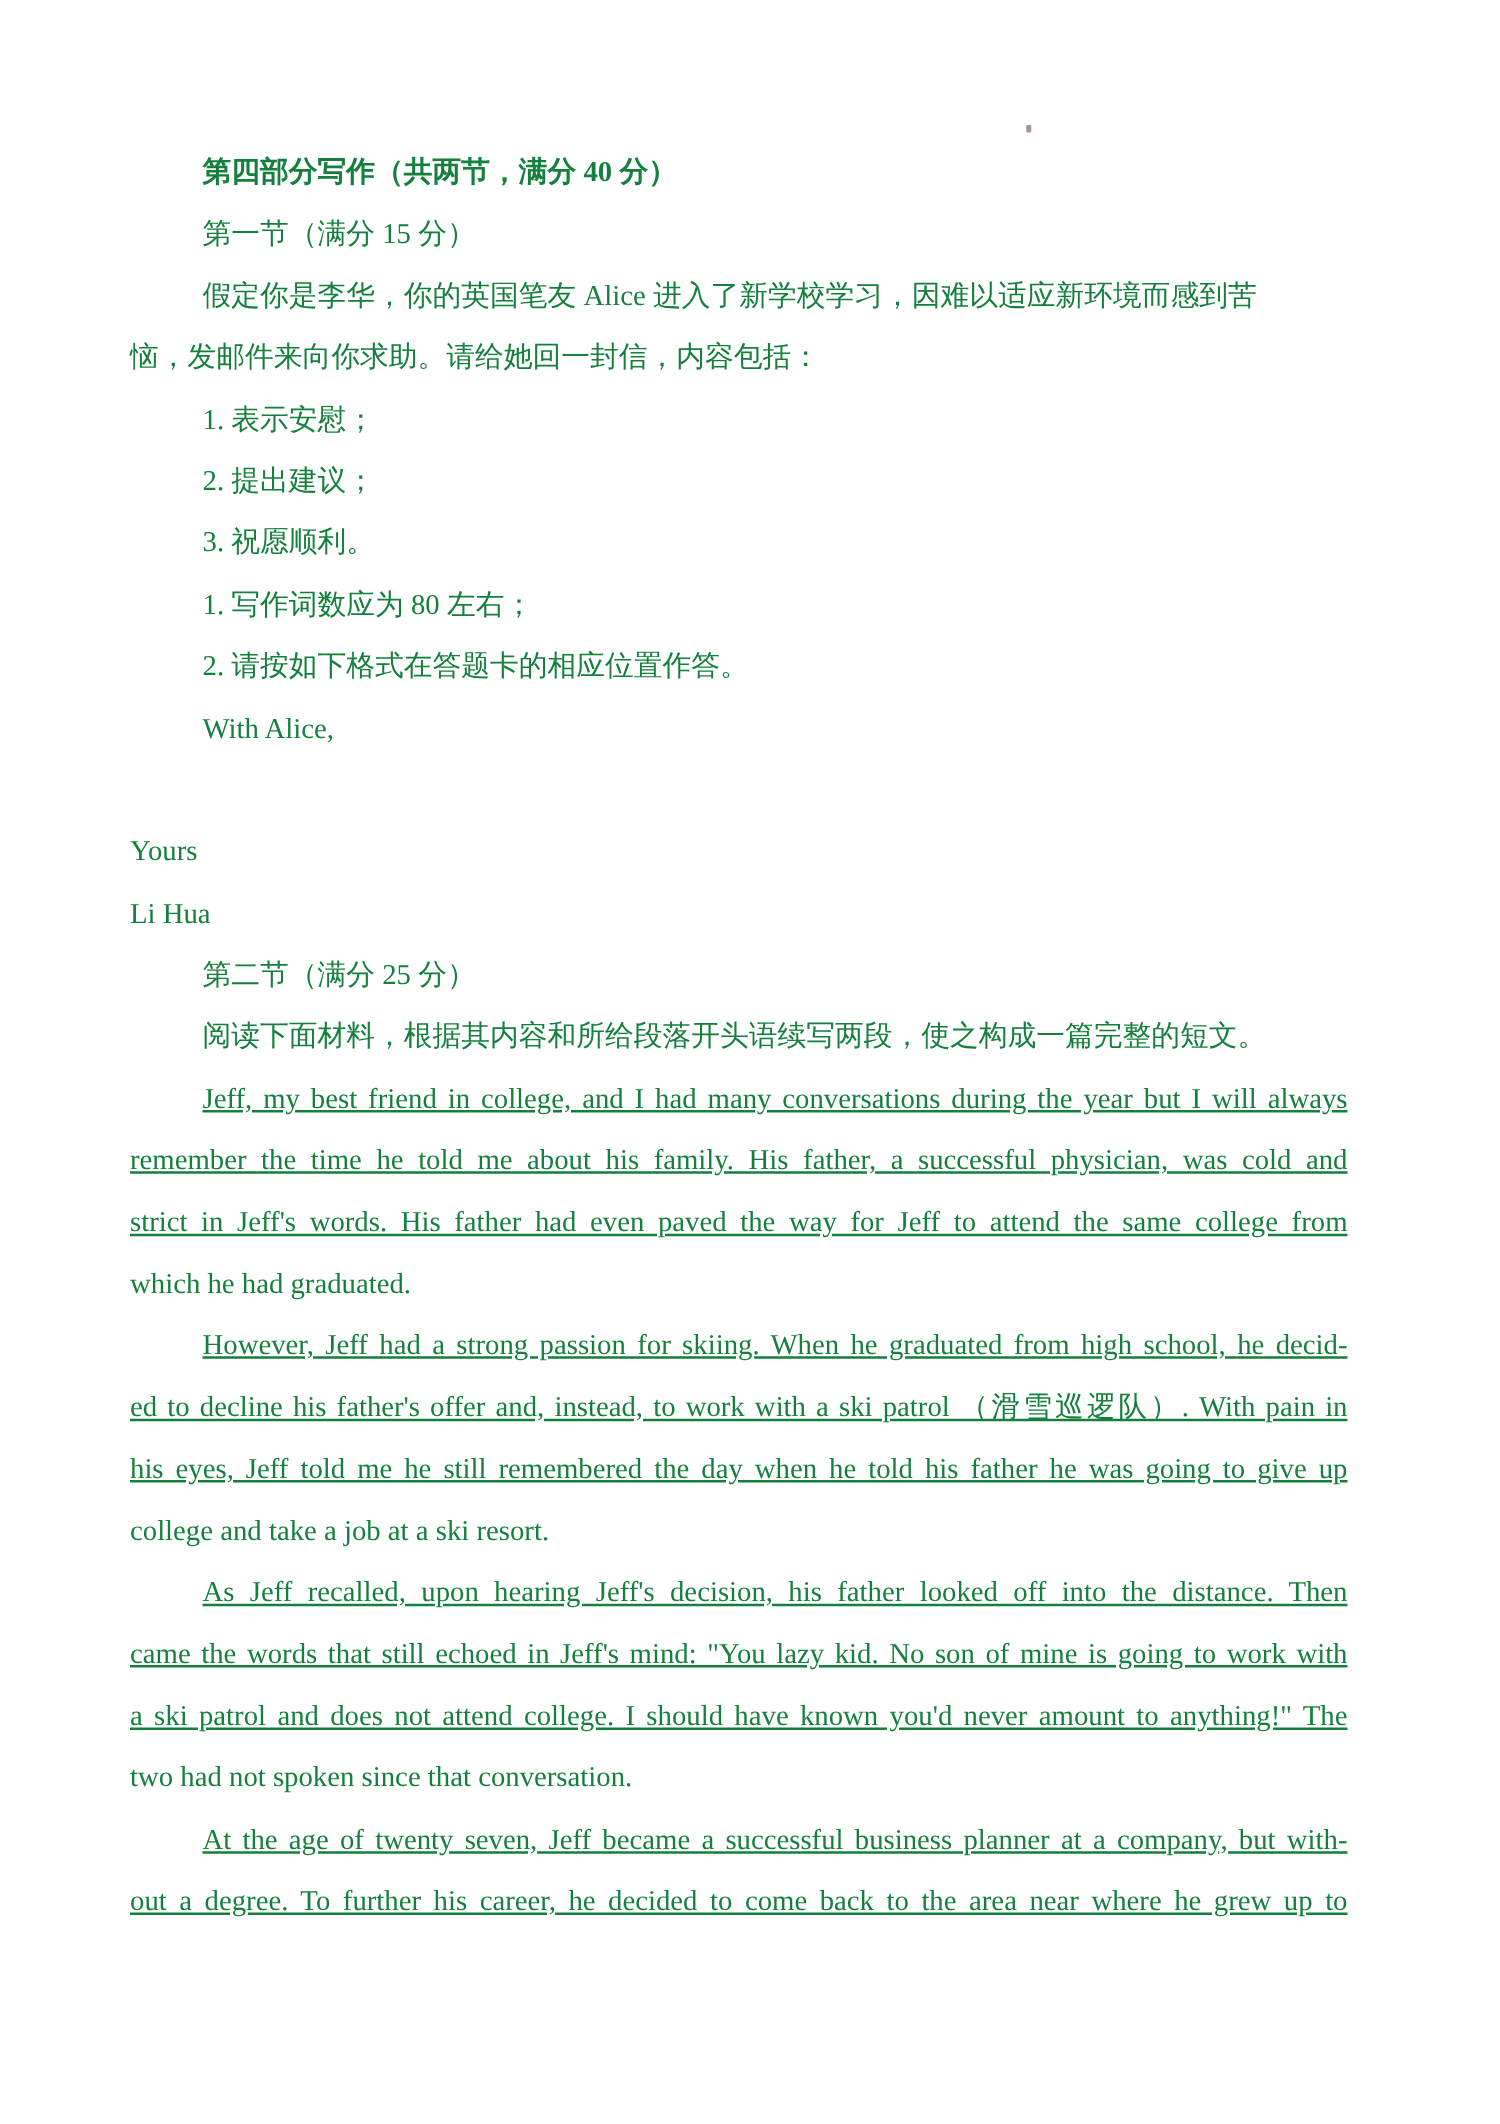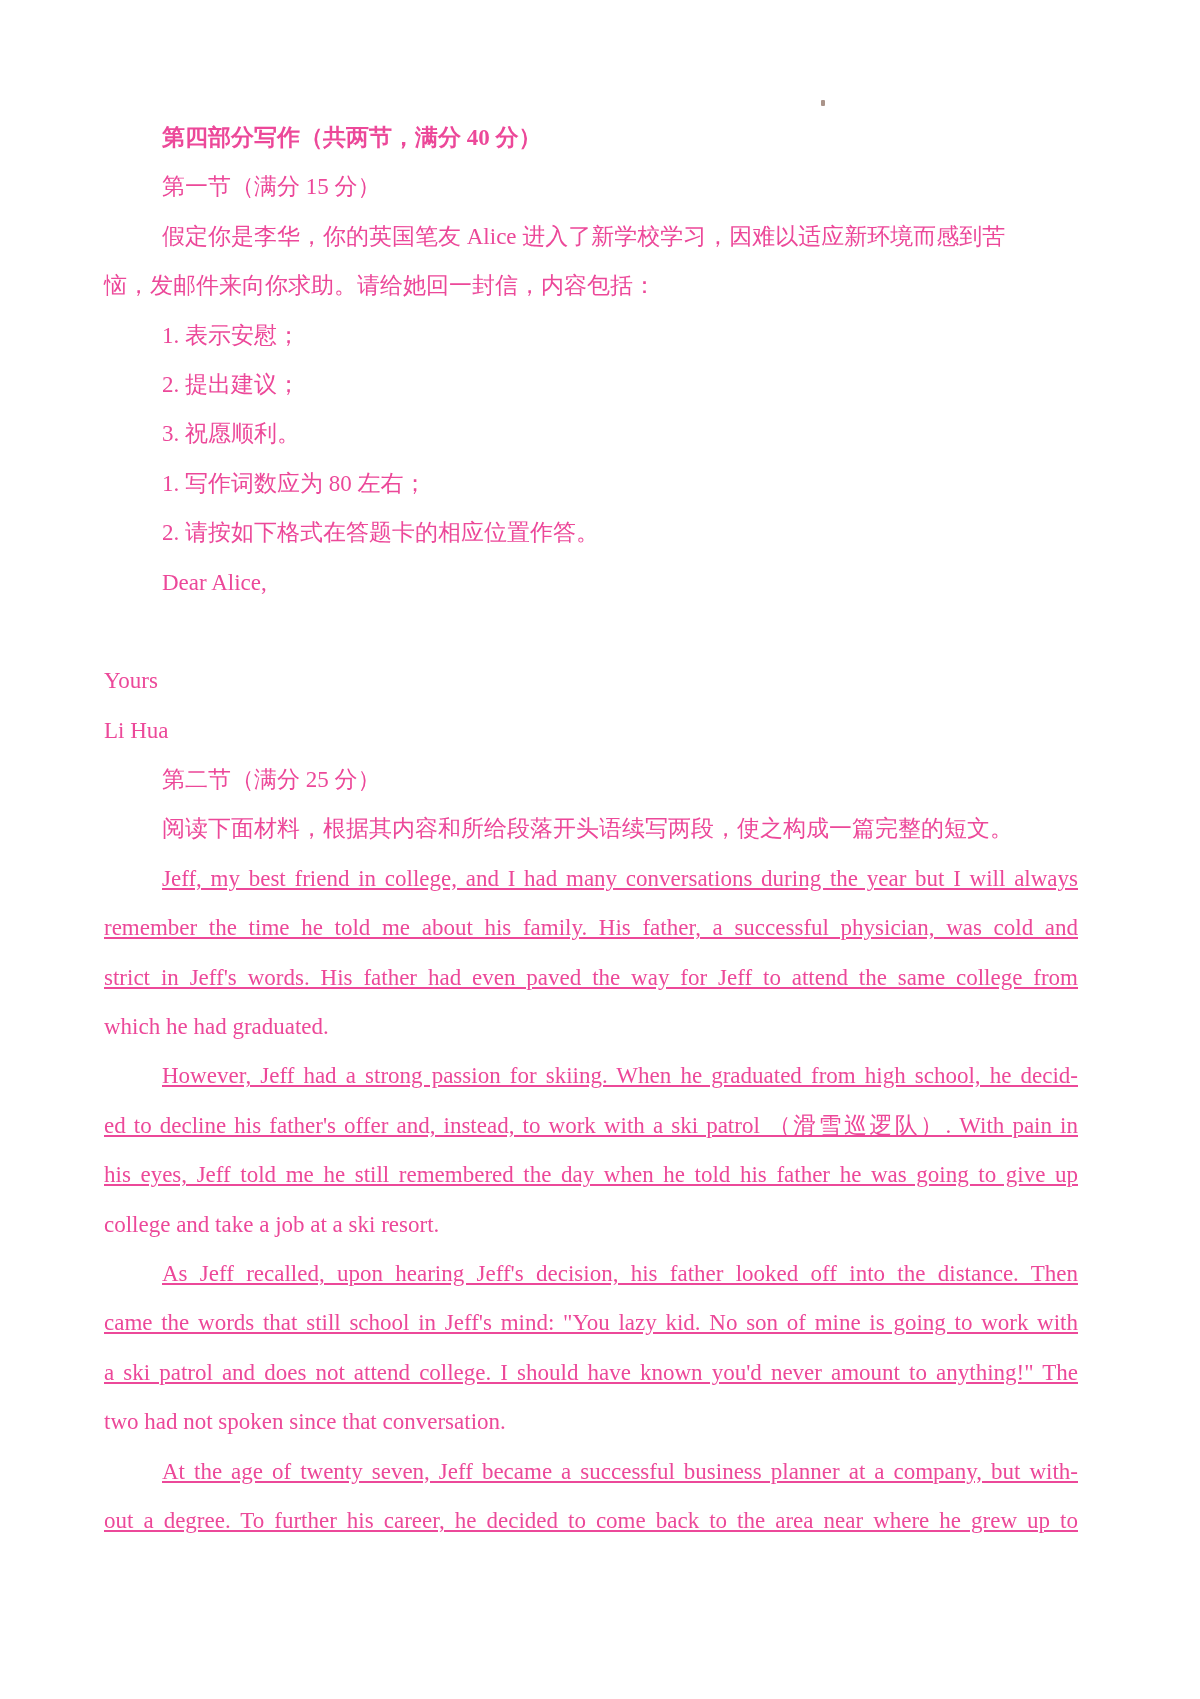--- a/index.html
+++ b/index.html
@@ -3,21 +3,21 @@
 <meta charset="utf-8">
 <style>
   html, body { margin: 0; padding: 0; background: #e8e8e8; }
   .page {
     position: relative;
     width: 1200px;
     height: 1699px;
     background: #ffffff;
     overflow: hidden;
     font-family: "Liberation Serif", "DejaVu Serif", serif;
-    color: #ec4899;
+    color: #15803d;
   }
   .doc {
     position: absolute;
     left: 104px;
     top: 113px;
     width: 974px;
   }
   .line {
     height: 49.4px;
     line-height: 49.4px;
@@ -54,39 +54,39 @@
     <div class="line in">假定你是李华，你的英国笔友 Alice 进入了新学校学习，因难以适应新环境而感到苦</div>
     <div class="line">恼，发邮件来向你求助。请给她回一封信，内容包括：</div>
 
     <div class="line in">1. 表示安慰；</div>
     <div class="line in">2. 提出建议；</div>
     <div class="line in">3. 祝愿顺利。</div>
 
     <div class="line in">1. 写作词数应为 80 左右；</div>
     <div class="line in">2. 请按如下格式在答题卡的相应位置作答。</div>
 
-    <div class="line in">Dear Alice,</div>
+    <div class="line in">With Alice,</div>
     <div class="line blank"></div>
     <div class="line r">Yours</div>
     <div class="line r">Li Hua</div>
 
     <div class="line in">第二节（满分 25 分）</div>
     <div class="line in">阅读下面材料，根据其内容和所给段落开头语续写两段，使之构成一篇完整的短文。</div>
 
     <div class="line in j">Jeff, my best friend in college, and I had many conversations during the year but I will always</div>
     <div class="line j">remember the time he told me about his family. His father, a successful physician, was cold and</div>
     <div class="line j">strict in Jeff's words. His father had even paved the way for Jeff to attend the same college from</div>
     <div class="line">which he had graduated.</div>
 
     <div class="line in j">However, Jeff had a strong passion for skiing. When he graduated from high school, he decid-</div>
     <div class="line j">ed to decline his father's offer and, instead, to work with a ski patrol （滑雪巡逻队）. With pain in</div>
     <div class="line j">his eyes, Jeff told me he still remembered the day when he told his father he was going to give up</div>
     <div class="line">college and take a job at a ski resort.</div>
 
     <div class="line in j">As Jeff recalled, upon hearing Jeff's decision, his father looked off into the distance. Then</div>
-    <div class="line j">came the words that still school in Jeff's mind: "You lazy kid. No son of mine is going to work with</div>
+    <div class="line j">came the words that still echoed in Jeff's mind: "You lazy kid. No son of mine is going to work with</div>
     <div class="line j">a ski patrol and does not attend college. I should have known you'd never amount to anything!" The</div>
     <div class="line">two had not spoken since that conversation.</div>
 
     <div class="line in j">At the age of twenty seven, Jeff became a successful business planner at a company, but with-</div>
     <div class="line j">out a degree. To further his career, he decided to come back to the area near where he grew up to</div>
   </div>
 </div>
 
 </body></html>

